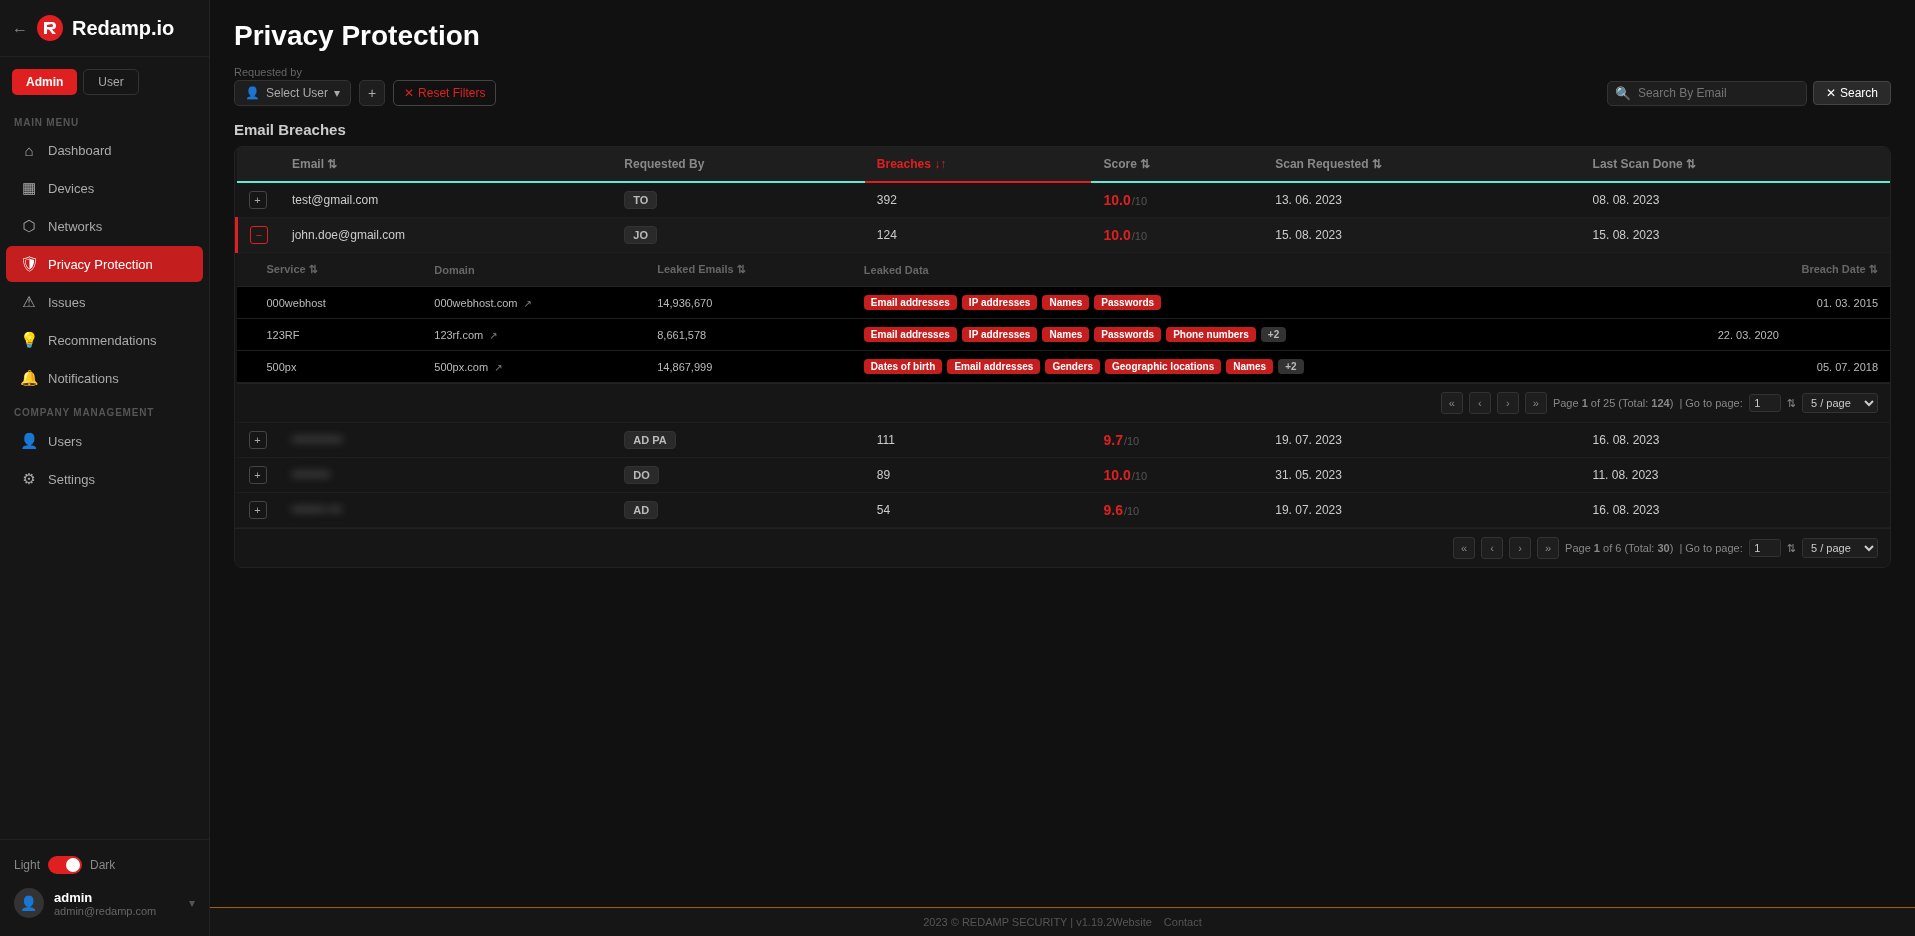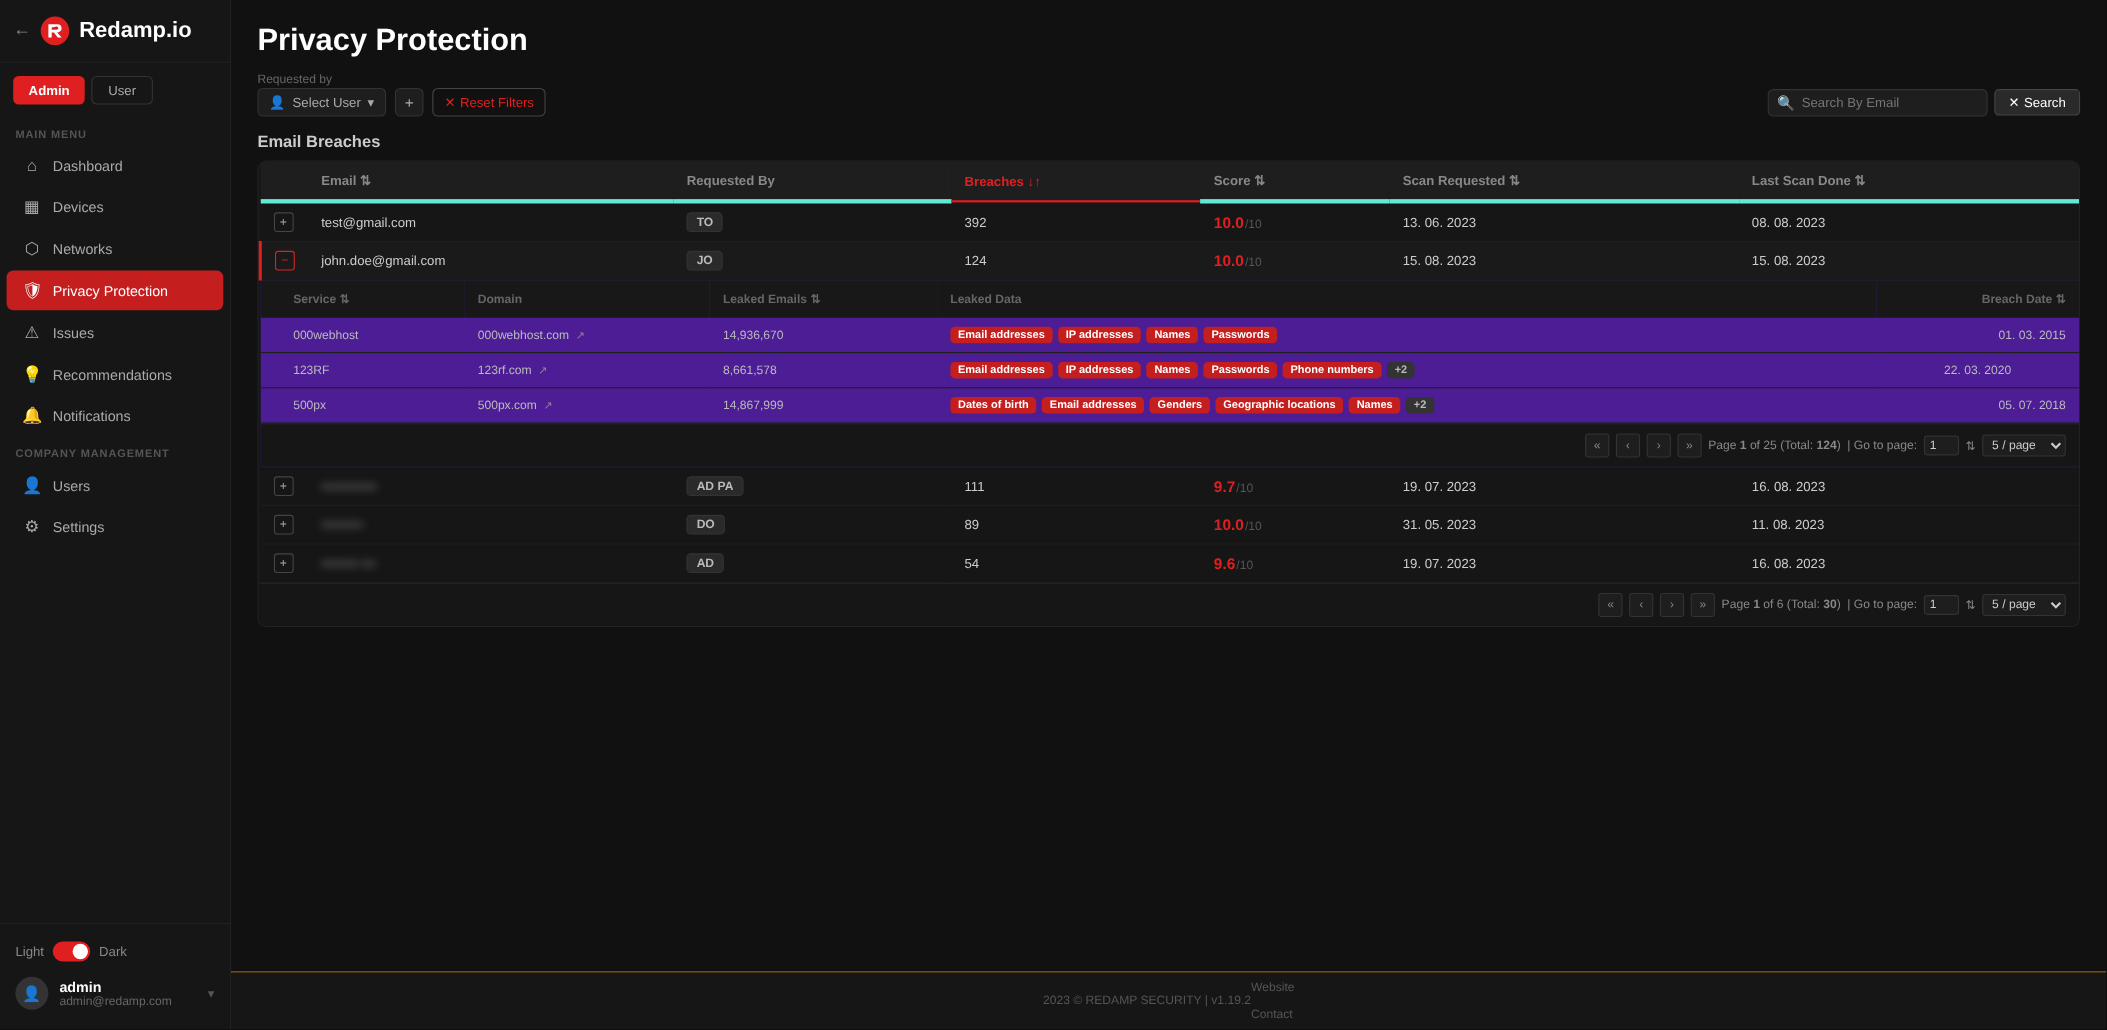--- a/index.html
+++ b/index.html
@@ -252,21 +252,21 @@
       width: 100%;
       border-collapse: collapse;
     }
     thead th {
       background: #1e1e1e;
       padding: 10px 12px;
       text-align: left;
       font-size: 12px;
       color: #888;
       font-weight: 600;
-      border-bottom: 4px solid #5eead4;
+      border-bottom: 2px solid #5eead4;
       white-space: nowrap;
     }
     thead th.sorted {
       color: #e02020;
       border-bottom: 2px solid #e02020;
     }
     tbody tr {
       border-bottom: 1px solid #1e1e1e;
     }
     tbody td {
@@ -315,21 +315,21 @@
       font-size: 10px;
       font-weight: 600;
       margin: 1px 2px 1px 0;
     }
     .tag-red { background: #c41e1e; color: #fff; }
     .tag-plus { background: #333; color: #bbb; font-size: 10px; }
     .external-link { color: #888; font-size: 10px; margin-left: 3px; }
 
     
     .sub-table-wrapper {
-      background: #4c1d95;
+      background: #000000;
     }
     .sub-table-wrapper table thead th {
       background: #181818;
       font-size: 11px;
       color: #666;
       border-bottom: 1px solid #222;
     }
     .sub-table-wrapper tbody td {
       font-size: 11px;
       color: #bbb;
@@ -387,21 +387,21 @@
     .footer {
       background: #161616;
       border-top: 1px solid #a16207;
       padding: 8px 24px;
       display: flex;
       align-items: center;
       justify-content: center;
       font-size: 11px;
       color: #555;
     }
-    .footer-links { display: flex; gap: 12px; flex-direction: column; }
+    .footer-links { display: flex; gap: 12px; }
     .footer-link { color: #555; cursor: pointer; }
   </style>
 </head>
 <body>
 
 <div class="sidebar">
   <div class="sidebar-header">
     <span class="back-arrow">←</span>
     <svg class="logo-icon" viewBox="0 0 28 28">
       <circle cx="14" cy="14" r="13" fill="#e02020"></circle>
@@ -621,21 +621,21 @@
                       <td>123rf.com <span class="external-link">↗</span></td>
                       <td>8,661,578</td>
                       <td>
                         <span class="tag tag-red">Email addresses</span>
                         <span class="tag tag-red">IP addresses</span>
                         <span class="tag tag-red">Names</span>
                         <span class="tag tag-red">Passwords</span>
                         <span class="tag tag-red">Phone numbers</span>
                         <span class="tag tag-plus">+2</span>
                       </td>
-                      <td style="text-align:center">22. 03. 2020</td>
+                      <td style="text-align:left">22. 03. 2020</td>
                     </tr>
 
 
                     <tr>
                       <td style="padding-left:30px">500px</td>
                       <td>500px.com <span class="external-link">↗</span></td>
                       <td>14,867,999</td>
                       <td>
                         <span class="tag tag-red">Dates of birth</span>
                         <span class="tag tag-red">Email addresses</span>

